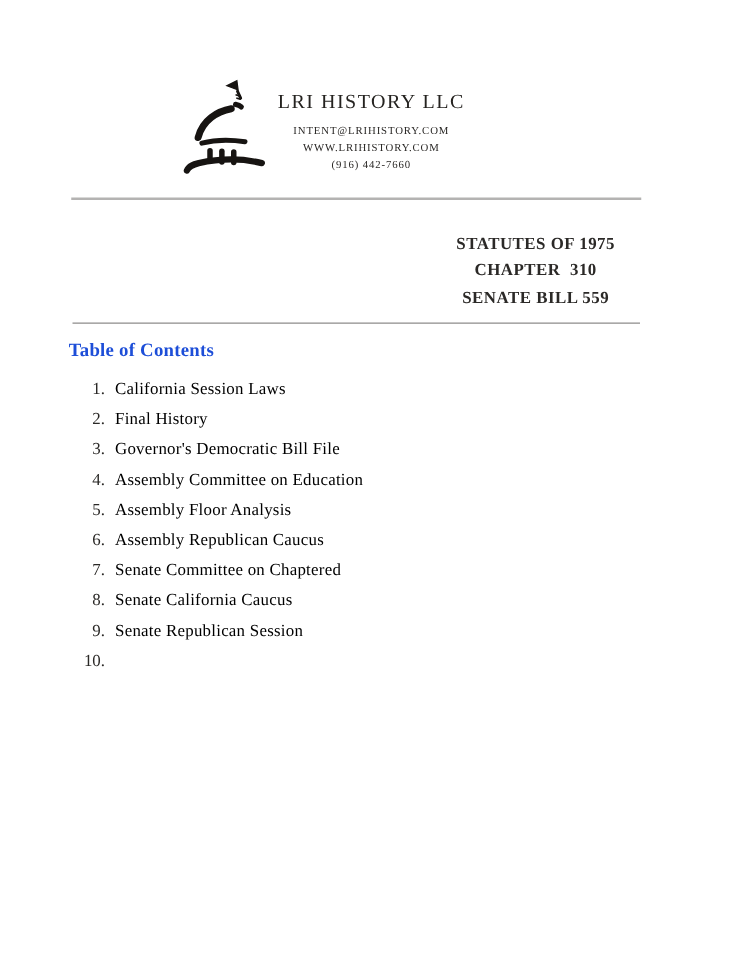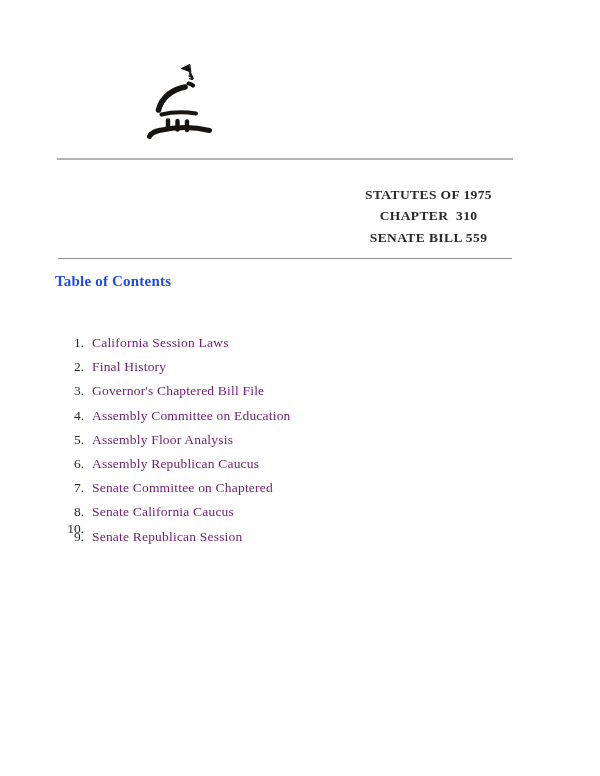--- a/index.html
+++ b/index.html
@@ -103,22 +103,21 @@
     width: 84px;
     text-align: right;
     font-size: 13.5px;
     color: #2a2826;
     flex: 0 0 auto;
   }
   .toc-label {
     padding-left: 8px;
     font-size: 13.5px;
     letter-spacing: 0.2px;
-    color: #701a75;
-    margin-top: 32px;
+    color: #000000;
   }
 </style>
 </head>
 <body>
 
 <div class="page">
 
   <svg class="logo" viewBox="0 0 74 78" xmlns="http://www.w3.org/2000/svg" aria-hidden="true">
     <g fill="none" stroke="#171412" stroke-linecap="round">
 
@@ -134,20 +133,26 @@
       <path d="M16.5 51.5 C 27 48.8 39 48.6 51 50.4" stroke-width="4"></path>
 
       <path d="M23 57.5 L23 65.5" stroke-width="4.4"></path>
       <path d="M32.5 58 L32.5 66.5" stroke-width="4.4"></path>
       <path d="M42 58.5 L42 67" stroke-width="4.4"></path>
 
       <path d="M4.5 73.5 C 6 69.5 10 68.5 14 67.5 C 30 64 48 63.5 64.5 67.5" stroke-width="5"></path>
     </g>
   </svg>
 
+  <div class="company-block">
+    <div class="company-name">LRI HISTORY LLC</div>
+    <div class="company-line">INTENT@LRIHISTORY.COM</div>
+    <div class="company-line">WWW.LRIHISTORY.COM</div>
+    <div class="company-line">(916) 442-7660</div>
+  </div>
 
   <hr class="rule-top">
 
   <div class="reference-block">
     <div class="reference-line">STATUTES OF 1975</div>
     <div class="reference-line">CHAPTER  310</div>
     <div class="reference-line">SENATE BILL 559</div>
   </div>
 
   <hr class="rule-bottom">
@@ -160,21 +165,21 @@
       <span class="toc-label">California Session Laws</span>
     </li>
 
     <li class="toc-row">
       <span class="toc-num">2.</span>
       <span class="toc-label">Final History</span>
     </li>
 
     <li class="toc-row">
       <span class="toc-num">3.</span>
-      <span class="toc-label">Governor's Chaptered Bill File</span>
+      <span class="toc-label">Governor's Democratic Bill File</span>
     </li>
 
     <li class="toc-row">
       <span class="toc-num">4.</span>
       <span class="toc-label">Assembly Committee on Education</span>
     </li>
 
     <li class="toc-row">
       <span class="toc-num">5.</span>
       <span class="toc-label">Assembly Floor Analysis</span>

